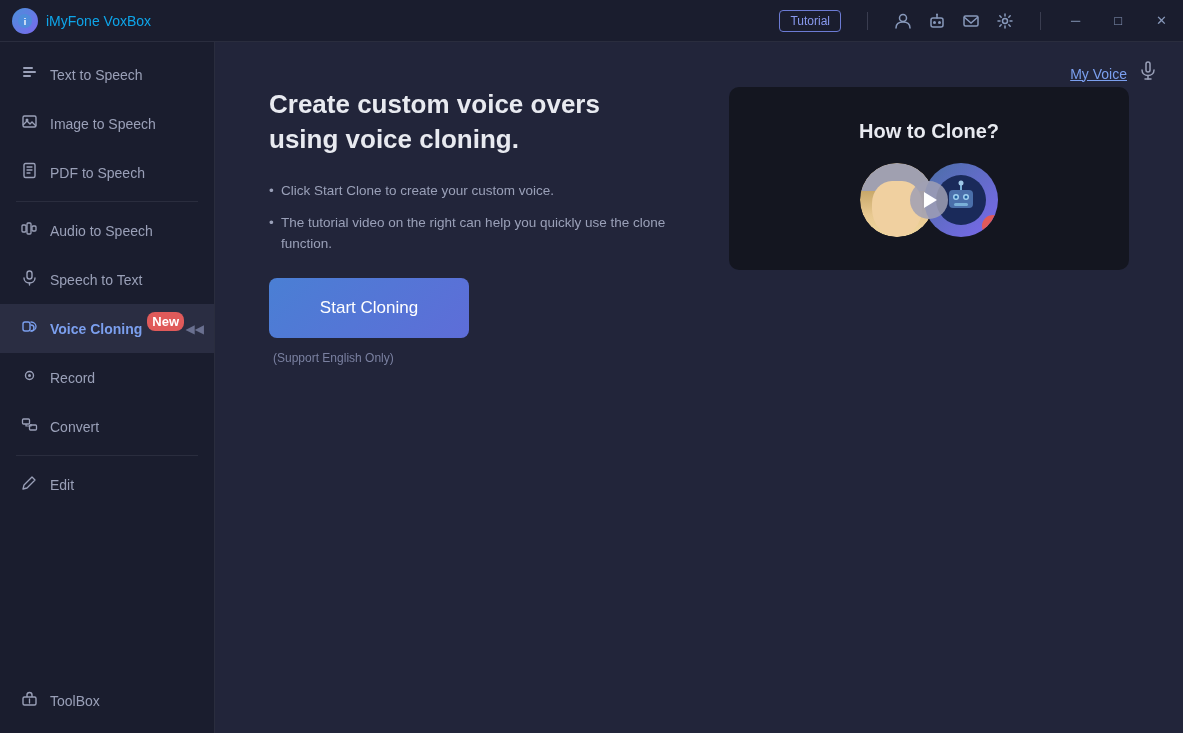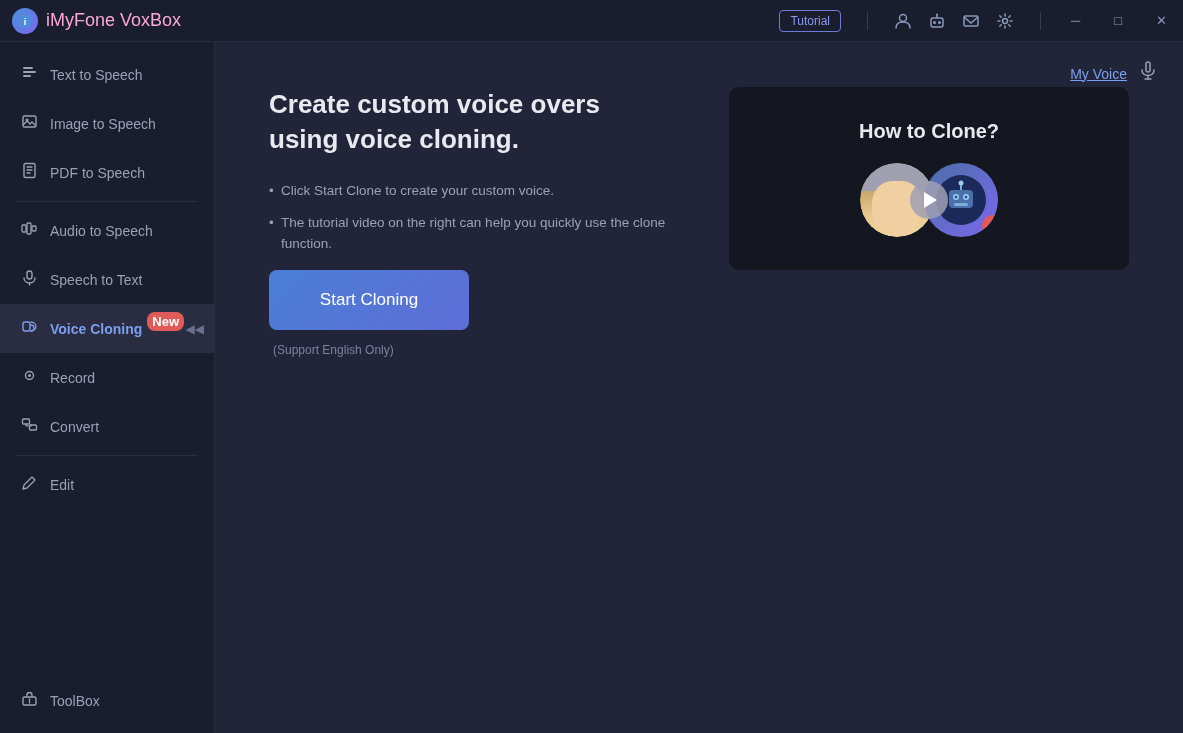--- a/index.html
+++ b/index.html
@@ -36,22 +36,22 @@
       background: linear-gradient(135deg, #4a90d9, #7b68ee);
       border-radius: 50%;
       display: flex;
       align-items: center;
       justify-content: center;
       font-size: 12px;
       color: white;
       font-weight: bold;
     }
     .app-title {
-      font-size: 18px;
-      color: #f9a8d4;
+      font-size: 14px;
+      color: #0ea5e9;
       font-weight: 500;
     }
     .titlebar-center {
       display: flex;
       align-items: center;
       gap: 26px;
     }
     .tutorial-btn {
       border: 1.5px solid #6c7bd4;
       color: #8899ee;
@@ -194,21 +194,21 @@
     }
     .clone-title {
       font-size: 26px;
       font-weight: 700;
       color: #e8eaf0;
       line-height: 1.35;
       margin-bottom: 24px;
     }
     .clone-bullets {
       list-style: none;
-      margin-bottom: 16px;
+      margin-bottom: 24px;
     }
     .clone-bullets li {
       font-size: 13.5px;
       color: #9aa0b8;
       margin-bottom: 12px;
       padding-left: 12px;
       position: relative;
       line-height: 1.5;
     }
     .clone-bullets li::before {

